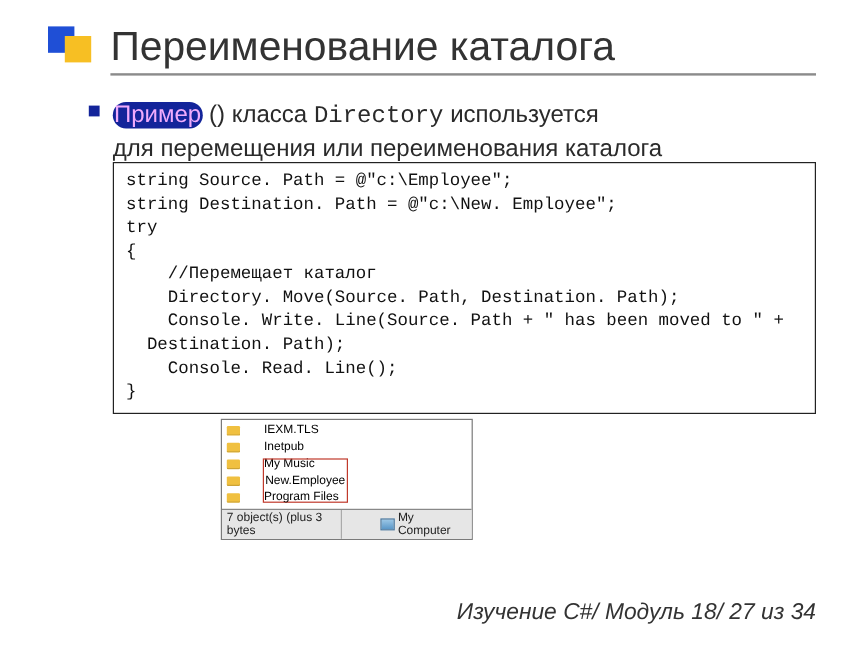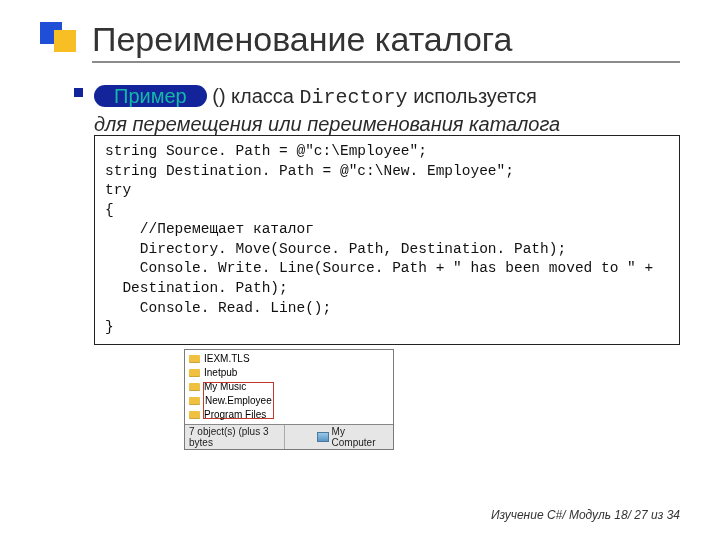--- a/index.html
+++ b/index.html
@@ -9,35 +9,35 @@
   .logo { width: 40px; height: 40px; position: relative; flex-shrink: 0; }
   .logo .block-a { position: absolute; background: #1f4fd6; }
   .logo .block-b { position: absolute; background: #f7bf23; }
   .logo .b1 { left: 0; top: 0; width: 22px; height: 22px; }
   .logo .y1 { left: 14px; top: 8px; width: 22px; height: 22px; }
   .title { font-size: 34px; color: #333; font-weight: normal; border-bottom: 2px solid #8b8b8b; flex: 1; padding-bottom: 2px; }
   .body { position: relative; padding-left: 54px; }
   .bullet-sq { position: absolute; left: 34px; top: 5px; width: 9px; height: 9px; background: #13249a; }
   .line1 { font-size: 20px; color: #2a2a2a; line-height: 1.35; }
   .mono { font-family: "Courier New", Courier, monospace; }
-  .highlight { background: #13249a; color: #14b8a6; padding: 0 20px; border-radius: 11px; }
-  .line2 { font-size: 20px; color: #2a2a2a; margin-top: 2px; font-style: italic; }
+  .highlight { background: #13249a; color: #f0abfc; padding: 0 1px; border-radius: 11px; }
+  .line2 { font-size: 20px; color: #2a2a2a; margin-top: 2px; }
   .codebox { border: 1px solid #222; background: #fff; padding: 6px 10px 6px 10px; margin-top: -1px; position: relative; z-index: 2; font-family: "Courier New", Courier, monospace; font-size: 14.5px; line-height: 1.35; white-space: pre; color: #111; }
   .explorer { margin: 4px 0 0 90px; width: 210px; border: 1px solid #7a7a7a; font-size: 10px; background: #fff; position: relative; z-index: 1; }
   .explorer .list { padding: 2px 0; max-height: 82px; overflow: hidden; }
-  .explorer .row { display: flex; align-items: center; gap: 4px; padding: 0 4px; height: 14px; }
+  .explorer .row { display: flex; align-items: center; gap: 20px; padding: 0 4px; height: 14px; }
   .explorer .folder-icon { width: 11px; height: 8px; background: #f7c a; background: #f0c040; border-radius: 1px; display: inline-block; box-shadow: inset 0 -1px 0 rgba(0,0,0,.15); }
   .explorer .label { font-family: Tahoma, Arial, sans-serif; font-size: 10px; color: #000; }
   .explorer .boxed { border: 1px solid #c0392b; padding: 12px 1px; margin-left: -1px; }
   .explorer .status { display: flex; border-top: 1px solid #888; background: #e6e6e6; font-family: Tahoma, Arial, sans-serif; gap: 28px; }
   .explorer .status .cell { border-right: 1px solid #aaa; padding: 1px 4px; display: flex; align-items: center; gap: 3px; font-size: 10px; color: #222; }
   .explorer .status .cell:first-child { flex: 0 0 100px; }
   .explorer .status .cell:last-child { flex: 1; border-right: none; }
   .pc-icon { width: 12px; height: 10px; background: linear-gradient(#9cc7e6,#5a97c8); border: 1px solid #4978a0; display: inline-block; }
-  .footer { position: absolute; right: 40px; bottom: 18px; font-size: 12px; font-style: italic; color: #333; }
+  .footer { position: absolute; right: 40px; bottom: 18px; font-size: 19px; font-style: italic; color: #333; }
 </style>
 </head>
 <body>
 
 <div class="slide">
   <div class="header">
     <div class="logo">
       <div class="block-a b1"></div>
       <div class="block-b y1"></div>
     </div>

